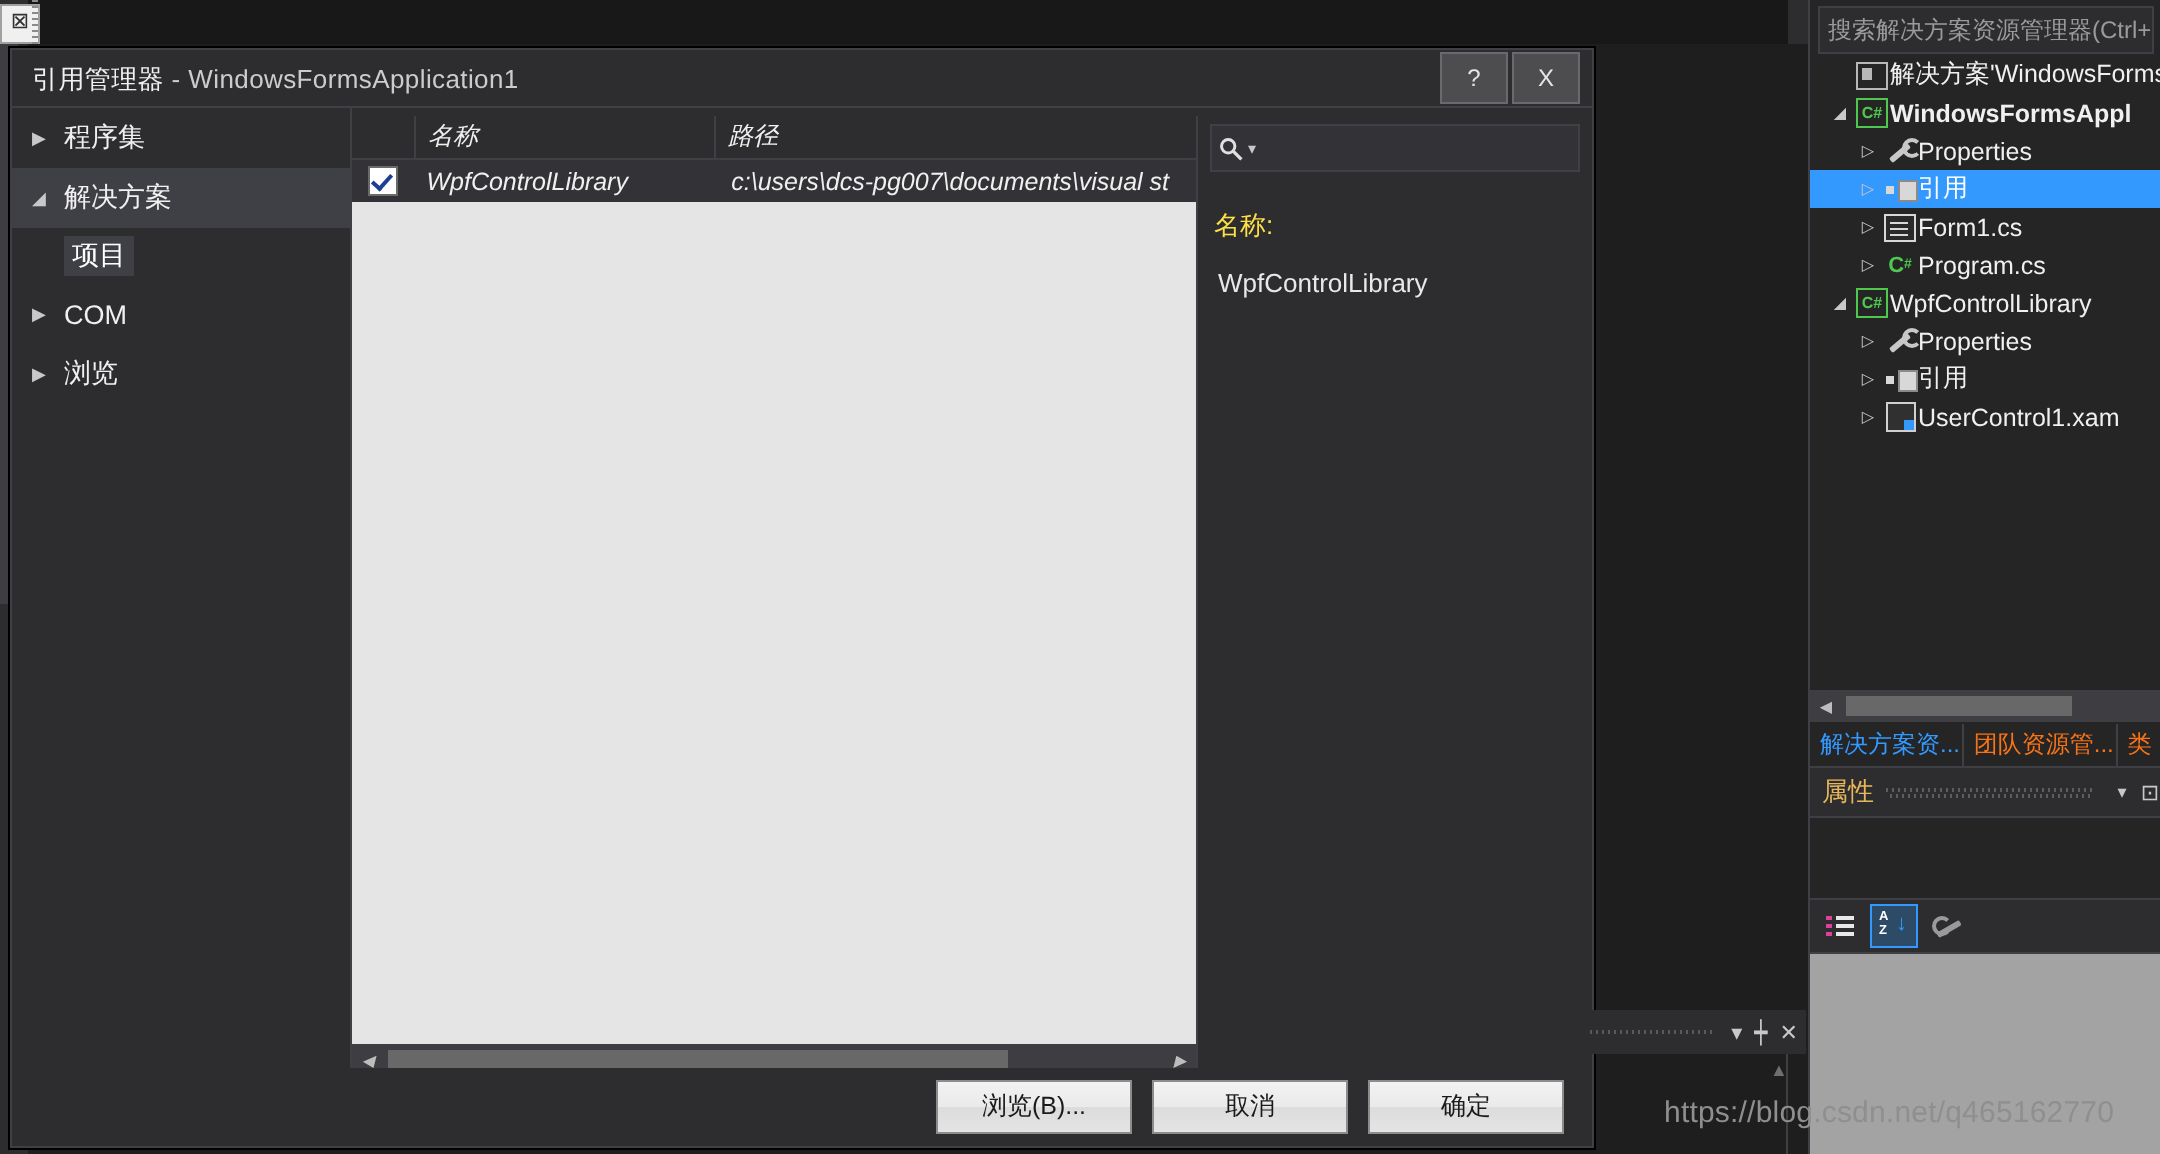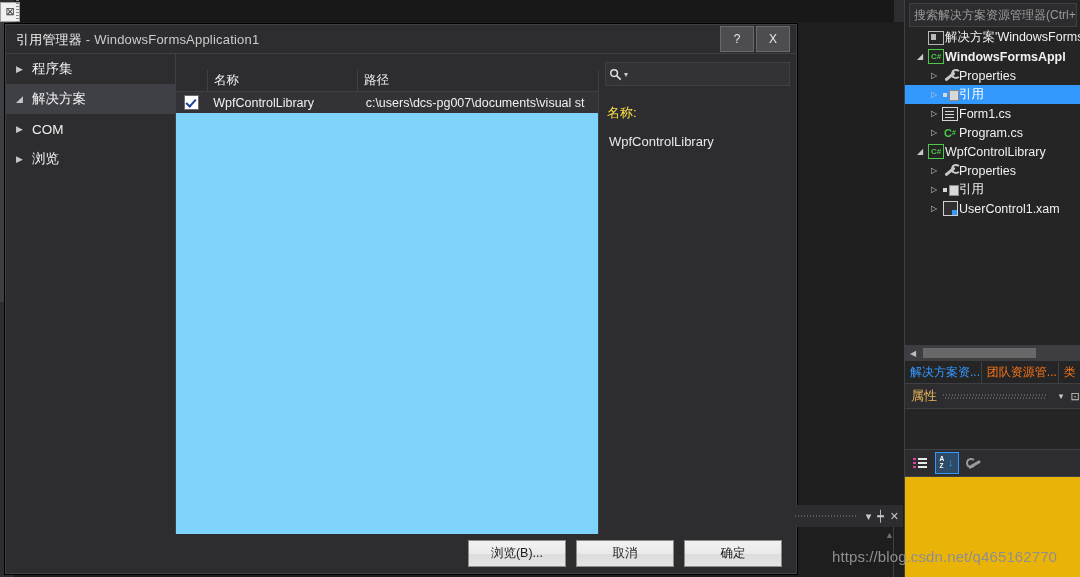--- a/index.html
+++ b/index.html
@@ -120,24 +120,24 @@
     cursor: default;
   }
   .cat-sub .chip {
     background: #3f3f46;
     padding: 1px 4px;
     color: #ffffff;
   }
 
   
   .list-panel {
-    position: absolute; left: 170px; top: 16px; width: 422px; height: 480px;
-    background: #7dd3fc;
+    position: absolute; left: 170px; top: 4px; width: 422px; height: 480px;
+    background: #e5e5e5;
     border: 1px solid #3f3f46;
-    border-top: none; border-left: none;
+    border-top: none; border-left: none; font-style: italic;
   }
   .list-header {
     position: relative;
     height: 21px;
     background: #2d2d30;
     border-bottom: 1px solid #3f3f46;
     display: flex;
     color: #f0f0f0;
     font-size: 12.5px;
   }
@@ -375,21 +375,21 @@
     border-right: 1px solid #3f3f46;
     white-space: nowrap; overflow: hidden;
     box-sizing: border-box;
     cursor: default;
   }
   .se-tab.active { color: #3399ff; background: #252526; }
 
   
   .props-pane {
     position: absolute; left: 0; top: 383px; width: 176px; height: 194px;
-    background: #eab308;
+    background: #a3a3a3;
     border-top: 1px solid #3f3f46;
   }
   .props-header {
     position: relative;
     height: 24px;
     display: flex; align-items: center;
     background: #2d2d30;
     border-bottom: 1px solid #3f3f46;
   }
   .props-title {
@@ -539,20 +539,23 @@
     <div class="dlg-body">
 
       <div class="cat-panel">
         <div class="cat-item">
           <span class="cat-arrow">▶</span>
           <span>程序集</span>
         </div>
         <div class="cat-item selected">
           <span class="cat-arrow">◢</span>
           <span>解决方案</span>
+        </div>
+        <div class="cat-sub">
+          <span class="chip">项目</span>
         </div>
         <div class="cat-item">
           <span class="cat-arrow">▶</span>
           <span>COM</span>
         </div>
         <div class="cat-item">
           <span class="cat-arrow">▶</span>
           <span>浏览</span>
         </div>
       </div>

